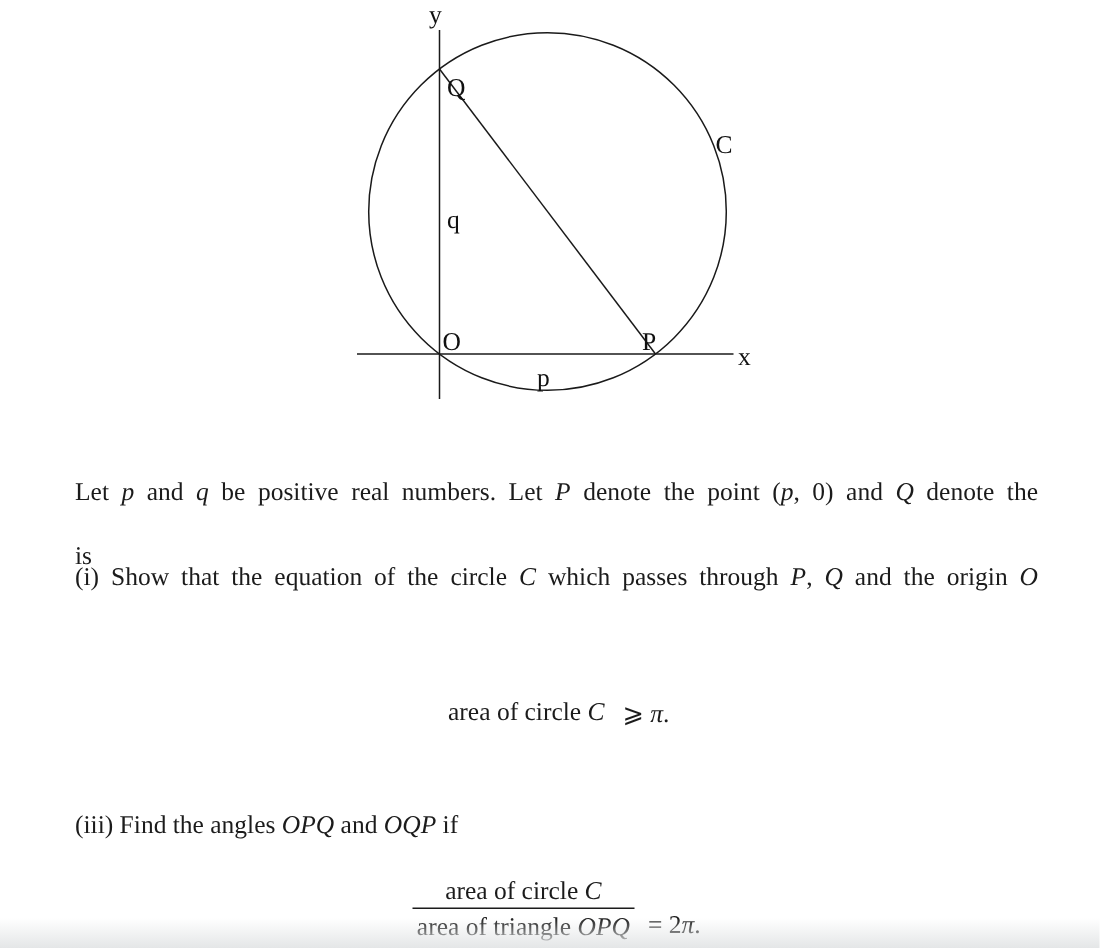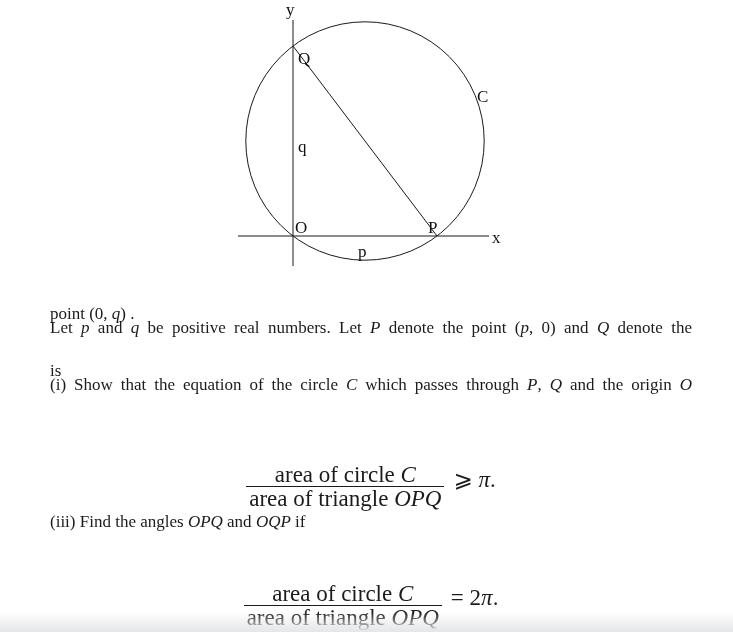--- a/index.html
+++ b/index.html
@@ -28,22 +28,22 @@
   }
   .just { text-align: justify; text-align-last: justify; margin-top: 36px; }
   .center { text-align: center; }
   .mi { font-style: italic; }
   .sym { font-family: "DejaVu Sans", "DejaVu Serif", serif; }
   sup { font-size: 11px; line-height: 0; }
 
   
   .mathrow {
     position: absolute; left: 50px; width: 642px;
-    display: flex; justify-content: center; align-items: flex-start;
-    font-size: 23px;
+    display: flex; justify-content: center; align-items: flex-end;
+    font-size: 17px;
   }
   .frac { display: inline-flex; flex-direction: column; align-items: center; }
   .frac .num { padding: 0 3px 2px 3px; line-height: 18px; }
   .frac .den { border-top: 1.2px solid #1b1b1b; padding: 3px 3px 0 3px; line-height: 18px; }
   .rel { margin-left: 9px; white-space: pre; }
 
   
   .bottom-fade {
     position: absolute; left: 0; right: 0; bottom: 0; height: 20px;
     background: linear-gradient(to bottom, rgba(228,230,231,0), #e4e6e7);
@@ -68,34 +68,32 @@
     <text x="492" y="243">x</text>
     <text x="298" y="64">Q</text>
     <text x="477" y="102">C</text>
     <text x="298" y="152">q</text>
     <text x="295" y="233">O</text>
     <text x="428" y="233">P</text>
     <text x="358" y="257">p</text>
   </svg>
 
   <div class="tline just" style="top:281px"><span>Let </span><span class="mi">p</span><span> and </span><span class="mi">q</span><span> be positive real numbers. Let </span><span class="mi">P</span><span> denote the point (</span><span class="mi">p</span><span>, 0) and </span><span class="mi">Q</span><span> denote the</span></div>
-  <div class="tline" style="top:303px"><span>point (0, </span><span class="mi">q</span><span>) .</span></div>
 
   <div class="tline just" style="top:338px"><span>(i) Show that the equation of the circle </span><span class="mi">C</span><span> which passes through </span><span class="mi">P</span><span>, </span><span class="mi">Q</span><span> and the origin </span><span class="mi">O</span></div>
   <div class="tline" style="top:360px"><span>is</span></div>
 
   <div class="mathrow" style="top:466px">
     <span class="frac">
       <span class="num"><span>area of circle </span><span class="mi">C</span></span>
-      <span class="den"><span>area of triangle </span><span class="mi">OPQ</span></span>
     </span>
     <span class="rel"><span class="sym">⩾</span><span> </span><span class="mi">π</span><span>.</span></span>
   </div>
 
-  <div class="tline" style="top:511px"><span>(iii) Find the angles </span><span class="mi">OPQ</span><span> and </span><span class="mi">OQP</span><span> if</span></div>
+  <div class="tline" style="top:539px"><span>(iii) Find the angles </span><span class="mi">OPQ</span><span> and </span><span class="mi">OQP</span><span> if</span></div>
   <div class="mathrow" style="top:585px">
     <span class="frac">
       <span class="num"><span>area of circle </span><span class="mi">C</span></span>
       <span class="den"><span>area of triangle </span><span class="mi">OPQ</span></span>
     </span>
     <span class="rel"><span>= 2</span><span class="mi">π</span><span>.</span></span>
   </div>
 
   <div class="bottom-fade"></div>
 </div>

